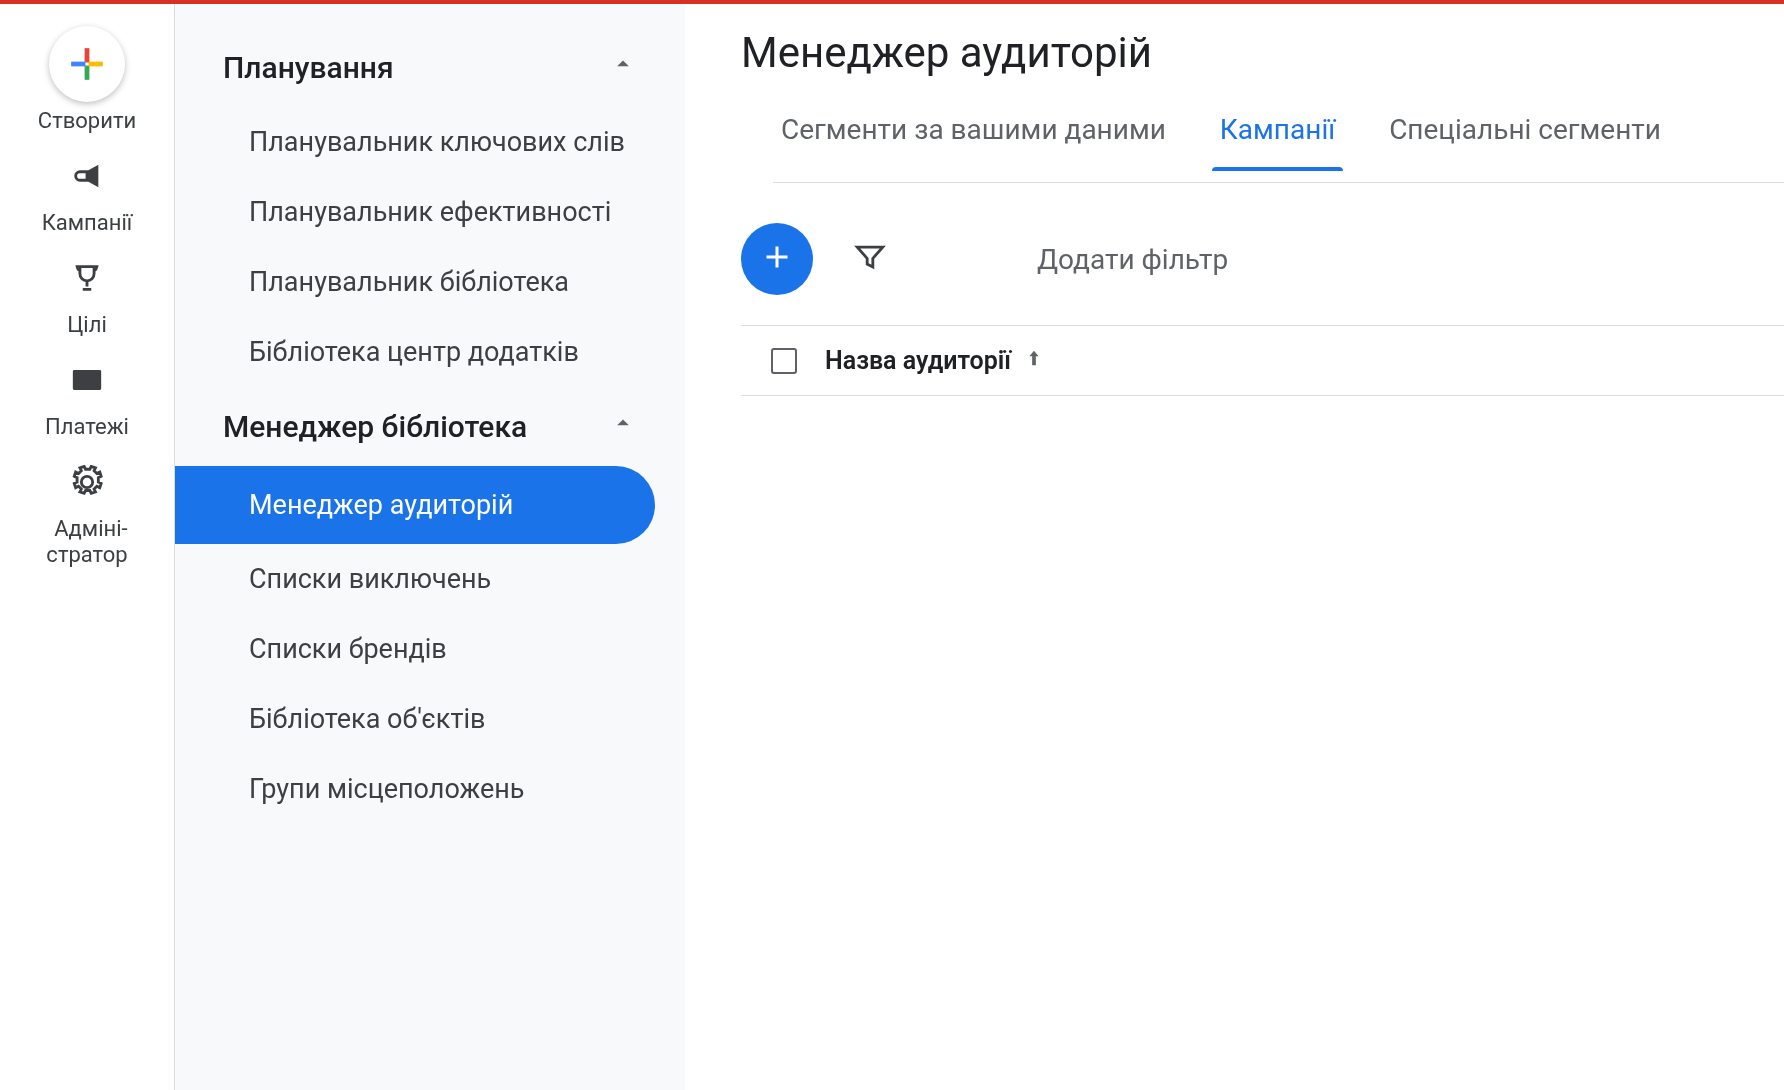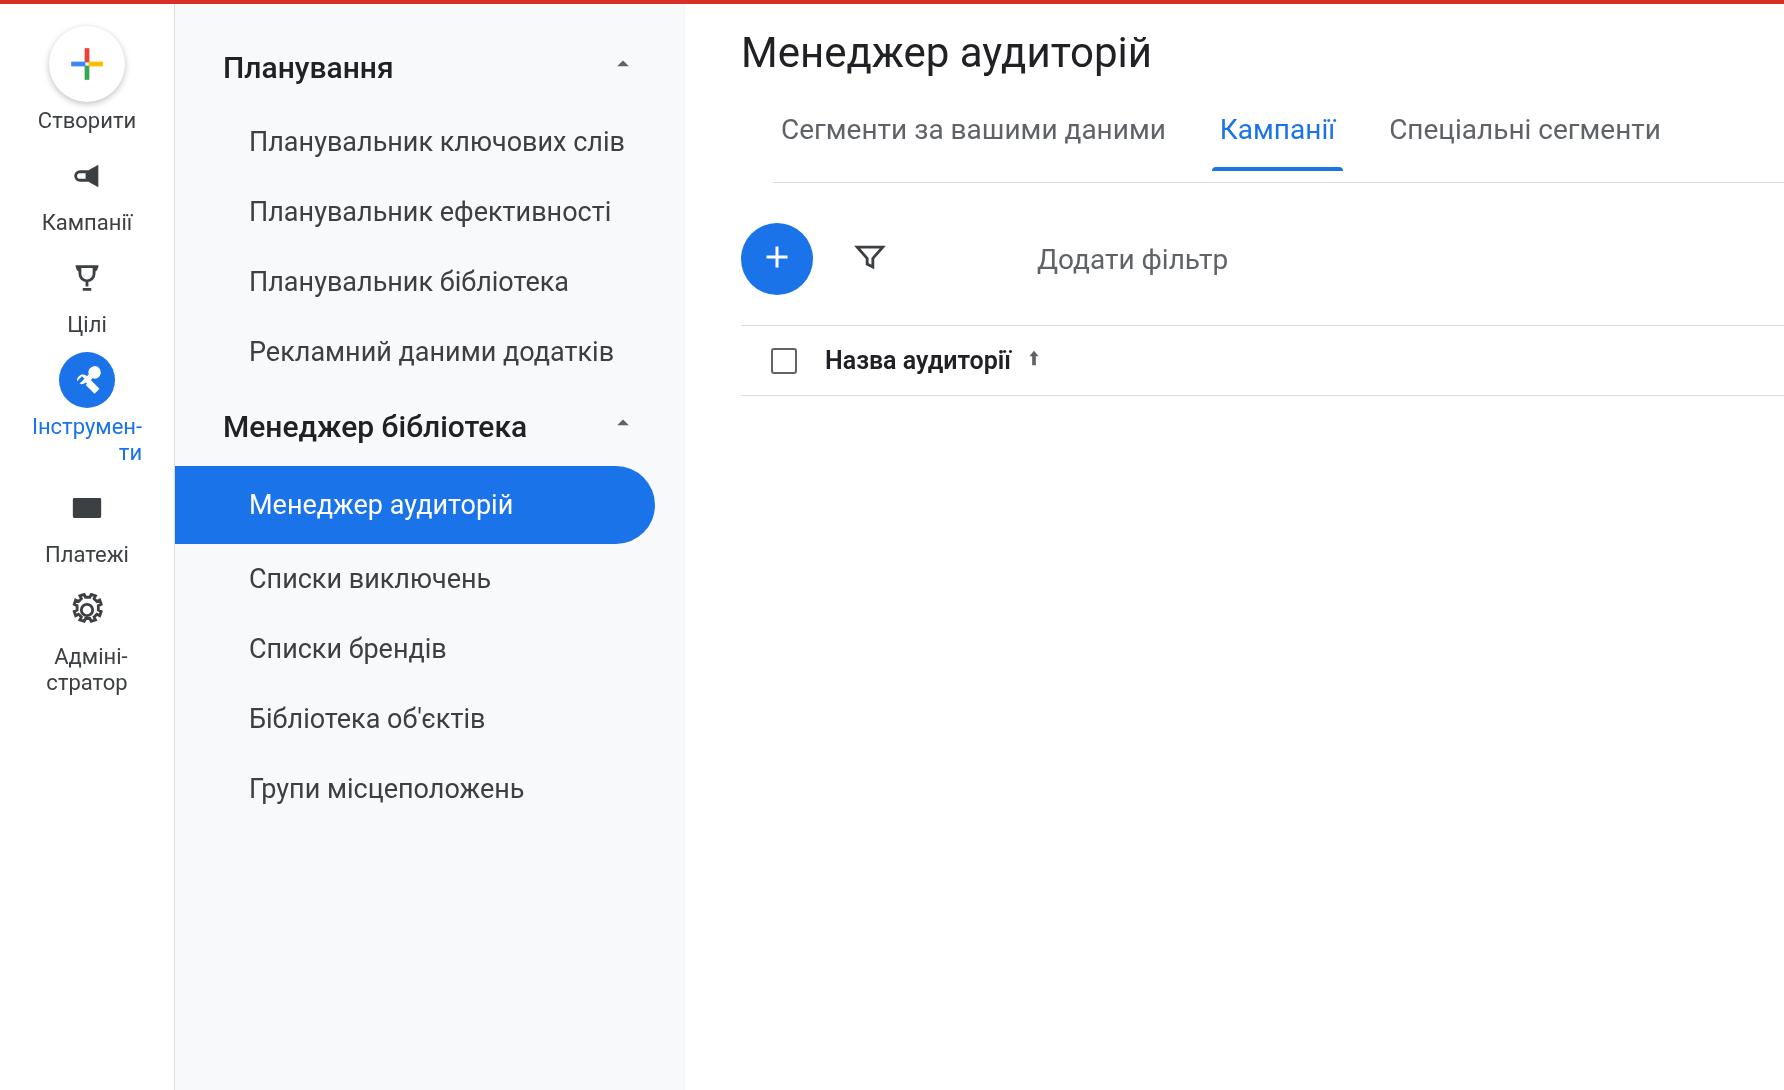--- a/index.html
+++ b/index.html
@@ -196,29 +196,20 @@
 
     <div class="rail-btn">
       <span class="iconwrap">
         <svg width="34" height="34" viewBox="0 0 24 24">
             <path fill="none" stroke="#3c4043" stroke-width="2" d="M7 4h10v5a5 5 0 0 1-10 0V4zM5 4h2v3a4 4 0 0 1-2-3zm14 0h-2v3a4 4 0 0 0 2-3zM12 14v4m-3 2h6"></path>
           </svg>
       </span>
       <span class="label">Цілі</span>
     </div>
 
-    <div class="rail-btn active">
-      <span class="iconwrap">
-        <svg width="30" height="30" viewBox="0 0 24 24">
-            <path fill="#fff" d="M22 19l-7-7 1.4-1.4a5 5 0 1 0-3-3L12 9l-1-1a5 5 0 0 0-7 5l4-4 2 2-4 4a5 5 0 0 0 5-1l1 1-1 1 7 7 4-4z"></path>
-          </svg>
-      </span>
-      <span class="label" style="white-space:pre-line">Інструмен-
-ти</span>
-    </div>
 
     <div class="rail-btn">
       <span class="iconwrap">
         <svg width="34" height="34" viewBox="0 0 24 24">
             <path fill="#3c4043" d="M3 5h18a1 1 0 0 1 1 1v12a1 1 0 0 1-1 1H3a1 1 0 0 1-1-1V6a1 1 0 0 1 1-1zm-1 4h20v2H2V9z"></path>
           </svg>
       </span>
       <span class="label">Платежі</span>
     </div>
 
@@ -247,21 +238,21 @@
     <div class="side-item">
         <span>Планувальник ключових слів</span>
       </div>
     <div class="side-item">
         <span>Планувальник ефективності</span>
       </div>
     <div class="side-item">
         <span>Планувальник бібліотека</span>
       </div>
     <div class="side-item">
-        <span>Рекламний даними додатків</span>
+        <span>Бібліотека центр додатків</span>
       </div>
 
     <div class="side-group-head">
       <span>Менеджер бібліотека</span>
       <span>
         <svg width="28" height="28" viewBox="0 0 24 24">
             <path fill="#5f6368" d="M7 14l5-5 5 5z"></path>
           </svg>
       </span>
     </div>

